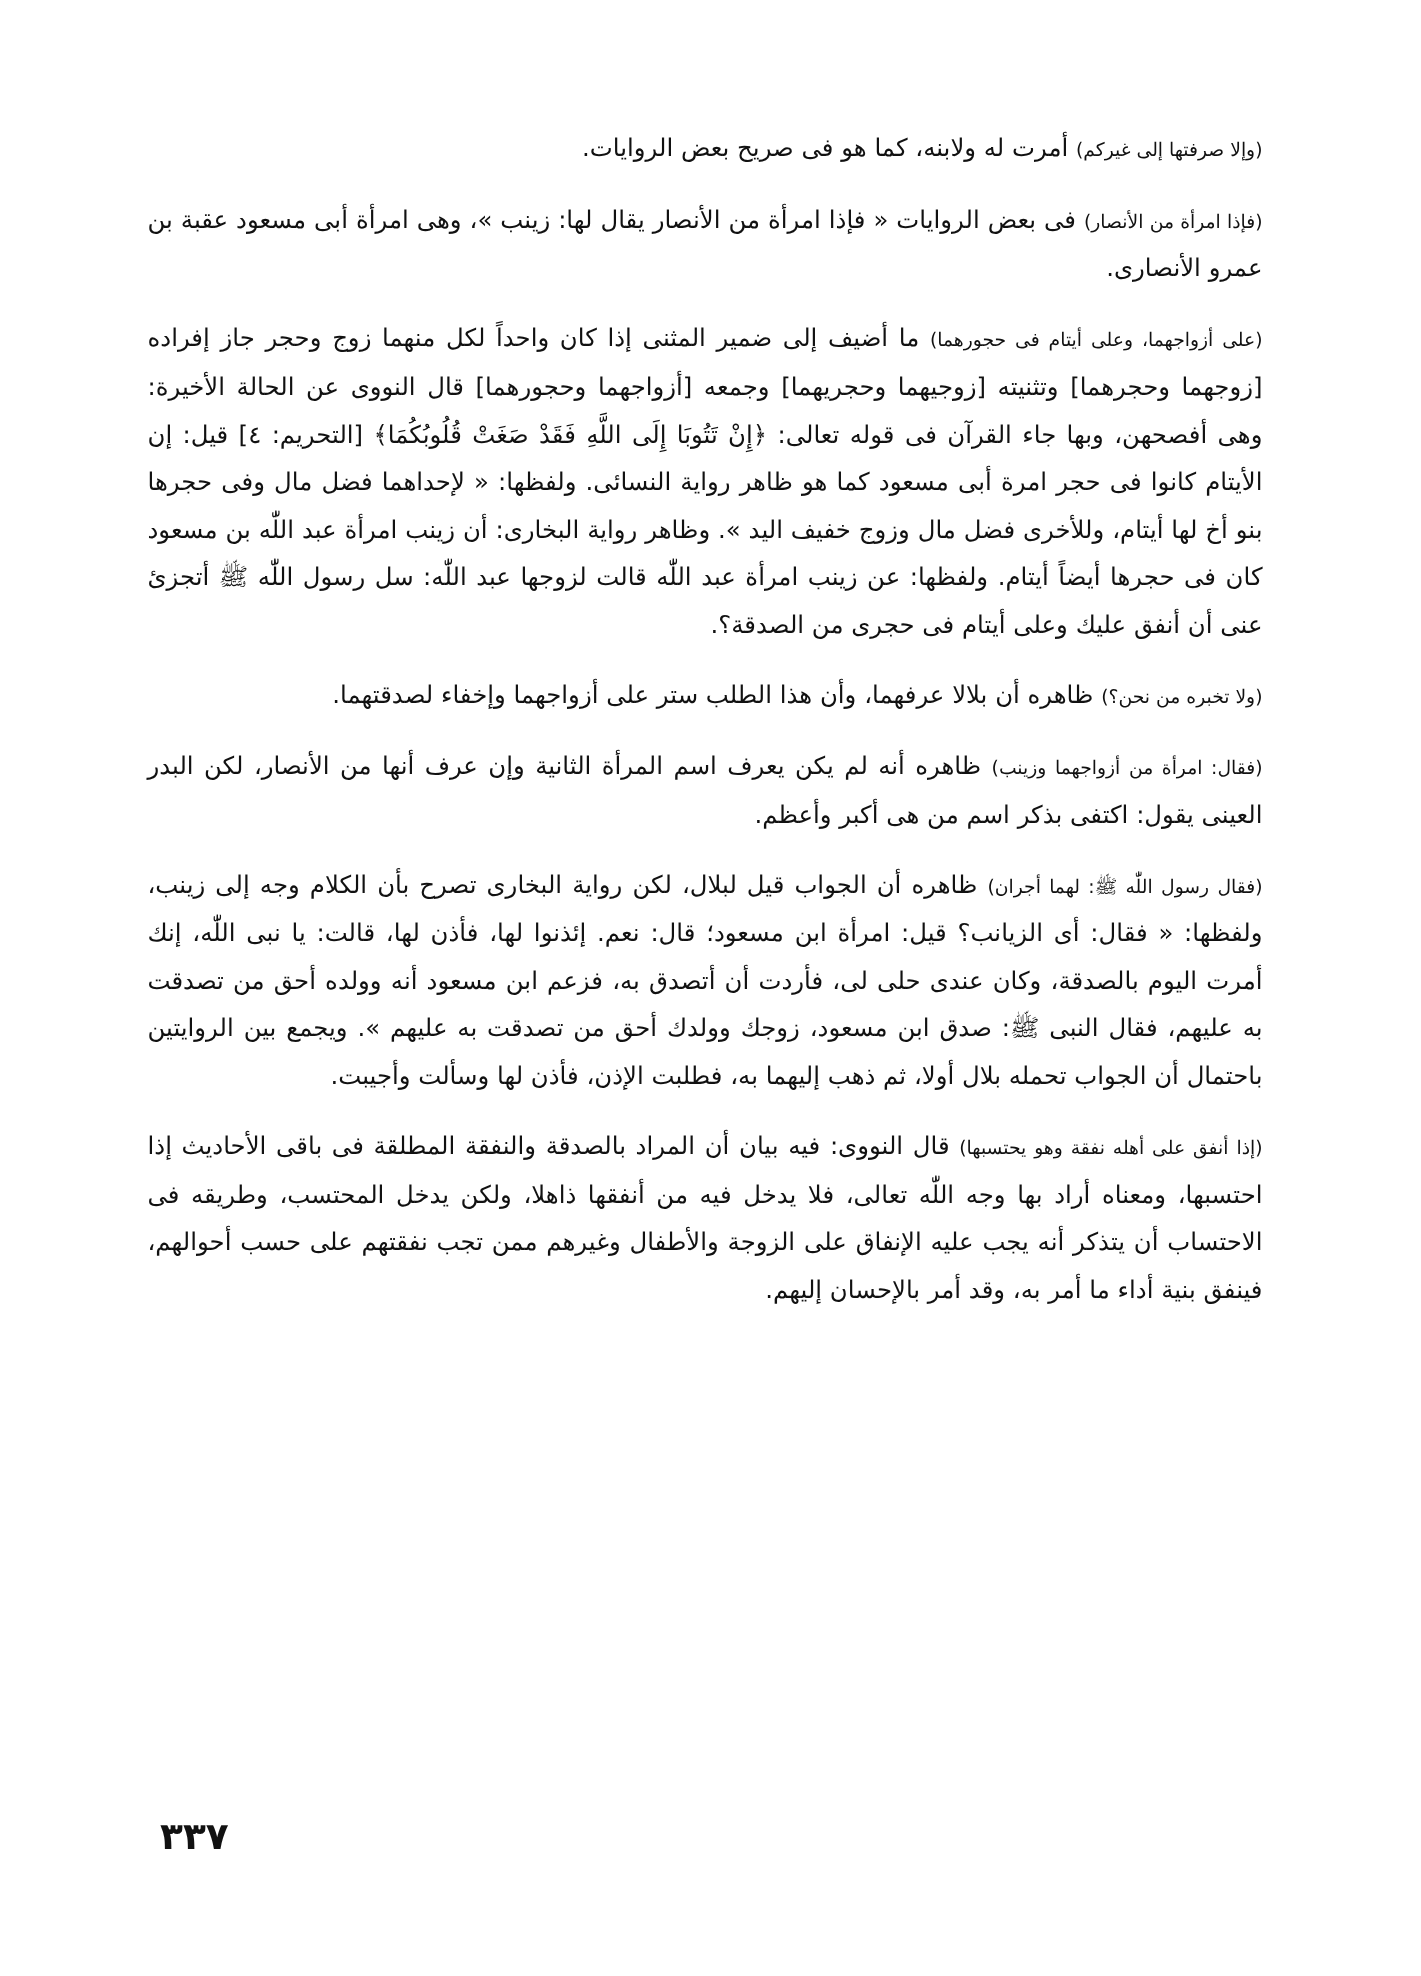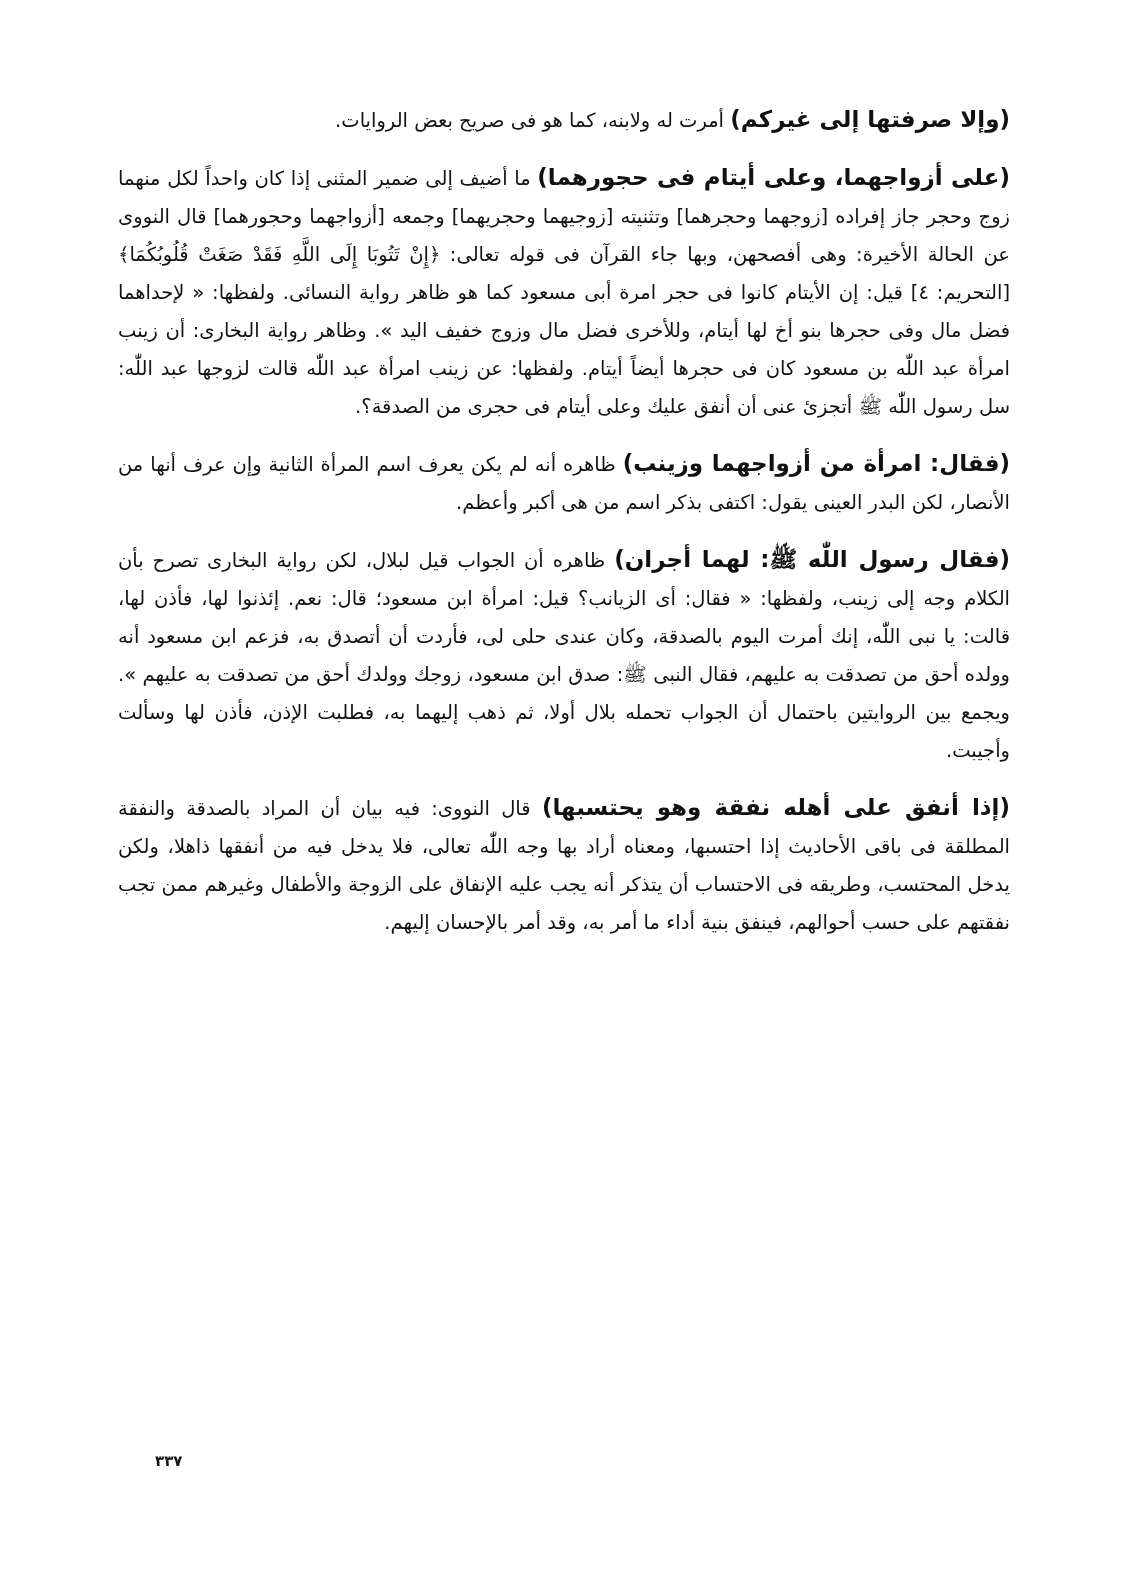--- a/index.html
+++ b/index.html
@@ -9,33 +9,34 @@
   }
   .page {
     position: absolute; left: 118px; top: 100px; width: 892px;
     direction: rtl; text-align: justify;
   }
   .para {
     font-size: 19.5px; line-height: 38px; margin: 0 0 18px 0;
     text-align: justify; text-align-last: right;
   }
   .para .head {
-    font-weight: bold; font-size: 23px;
+    font-weight: normal; font-size: 15px;
   }
   .page-number {
     position: absolute; left: 128px; top: 1452px;
-    font-size: 15px; font-weight: bold; direction: rtl;
+    font-size: 30px; font-weight: bold; direction: rtl;
     font-family: "DejaVu Sans", sans-serif;
-    margin-left: 27px;
   }
 </style>
 </head>
 <body>
 
 <div class="page">
   <p class="para"><span class="head">(وإلا صرفتها إلى غيركم)</span><span> أمرت له ولابنه، كما هو فى صريح بعض الروايات.</span></p>
+  <p class="para"><span class="head">(فإذا امرأة من الأنصار)</span><span> فى بعض الروايات « فإذا امرأة من الأنصار يقال لها: زينب »، وهى امرأة أبى مسعود عقبة بن عمرو الأنصارى.</span></p>
   <p class="para"><span class="head">(على أزواجهما، وعلى أيتام فى حجورهما)</span><span> ما أضيف إلى ضمير المثنى إذا كان واحداً لكل منهما زوج وحجر جاز إفراده [زوجهما وحجرهما] وتثنيته [زوجيهما وحجريهما] وجمعه [أزواجهما وحجورهما] قال النووى عن الحالة الأخيرة: وهى أفصحهن، وبها جاء القرآن فى قوله تعالى: ﴿إِنْ تَتُوبَا إِلَى اللَّهِ فَقَدْ صَغَتْ قُلُوبُكُمَا﴾ [التحريم: ٤] قيل: إن الأيتام كانوا فى حجر امرة أبى مسعود كما هو ظاهر رواية النسائى. ولفظها: « لإحداهما فضل مال وفى حجرها بنو أخ لها أيتام، وللأخرى فضل مال وزوج خفيف اليد ». وظاهر رواية البخارى: أن زينب امرأة عبد اللّٰه بن مسعود كان فى حجرها أيضاً أيتام. ولفظها: عن زينب امرأة عبد اللّٰه قالت لزوجها عبد اللّٰه: سل رسول اللّٰه ﷺ أتجزئ عنى أن أنفق عليك وعلى أيتام فى حجرى من الصدقة؟.</span></p>
+  <p class="para"><span class="head">(ولا تخبره من نحن؟)</span><span> ظاهره أن بلالا عرفهما، وأن هذا الطلب ستر على أزواجهما وإخفاء لصدقتهما.</span></p>
   <p class="para"><span class="head">(فقال: امرأة من أزواجهما وزينب)</span><span> ظاهره أنه لم يكن يعرف اسم المرأة الثانية وإن عرف أنها من الأنصار، لكن البدر العينى يقول: اكتفى بذكر اسم من هى أكبر وأعظم.</span></p>
   <p class="para"><span class="head">(فقال رسول اللّٰه ﷺ: لهما أجران)</span><span> ظاهره أن الجواب قيل لبلال، لكن رواية البخارى تصرح بأن الكلام وجه إلى زينب، ولفظها: « فقال: أى الزيانب؟ قيل: امرأة ابن مسعود؛ قال: نعم. إئذنوا لها، فأذن لها، قالت: يا نبى اللّٰه، إنك أمرت اليوم بالصدقة، وكان عندى حلى لى، فأردت أن أتصدق به، فزعم ابن مسعود أنه وولده أحق من تصدقت به عليهم، فقال النبى ﷺ: صدق ابن مسعود، زوجك وولدك أحق من تصدقت به عليهم ». ويجمع بين الروايتين باحتمال أن الجواب تحمله بلال أولا، ثم ذهب إليهما به، فطلبت الإذن، فأذن لها وسألت وأجيبت.</span></p>
   <p class="para"><span class="head">(إذا أنفق على أهله نفقة وهو يحتسبها)</span><span> قال النووى: فيه بيان أن المراد بالصدقة والنفقة المطلقة فى باقى الأحاديث إذا احتسبها، ومعناه أراد بها وجه اللّٰه تعالى، فلا يدخل فيه من أنفقها ذاهلا، ولكن يدخل المحتسب، وطريقه فى الاحتساب أن يتذكر أنه يجب عليه الإنفاق على الزوجة والأطفال وغيرهم ممن تجب نفقتهم على حسب أحوالهم، فينفق بنية أداء ما أمر به، وقد أمر بالإحسان إليهم.</span></p>
 </div>
 
 <div class="page-number">٣٣٧</div>
 
 </body></html>

